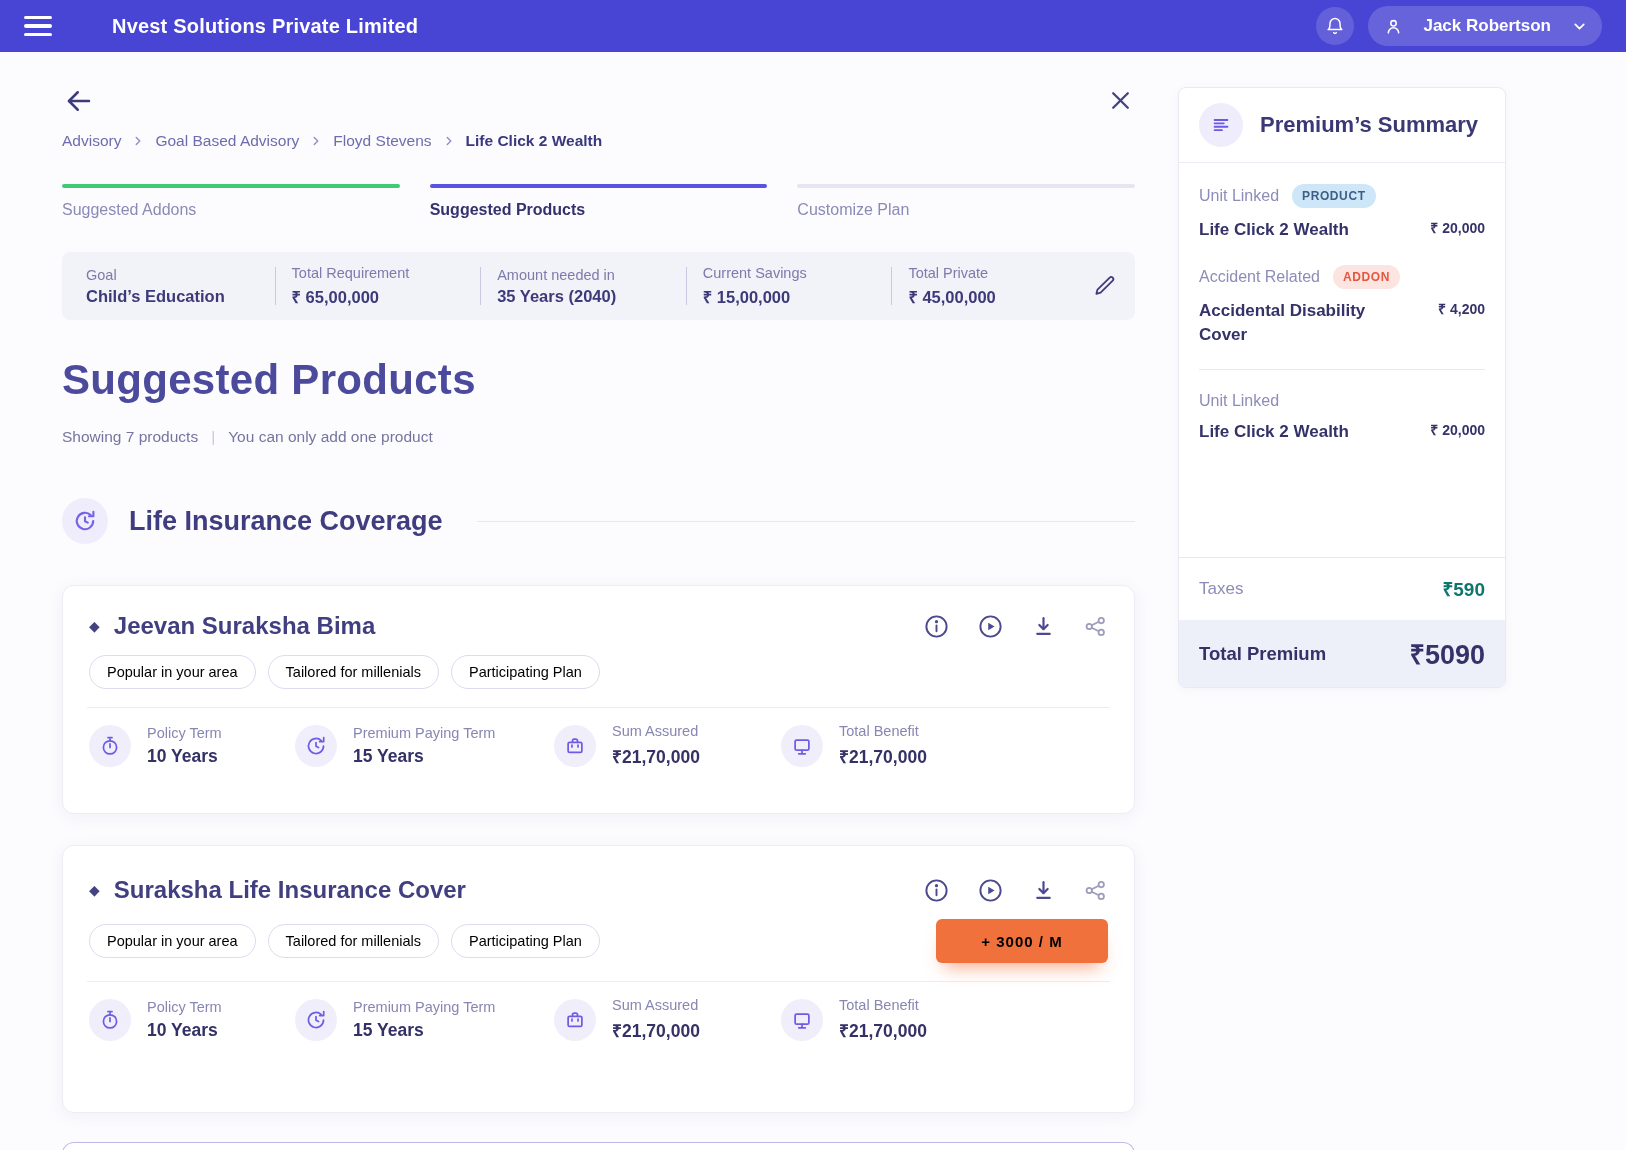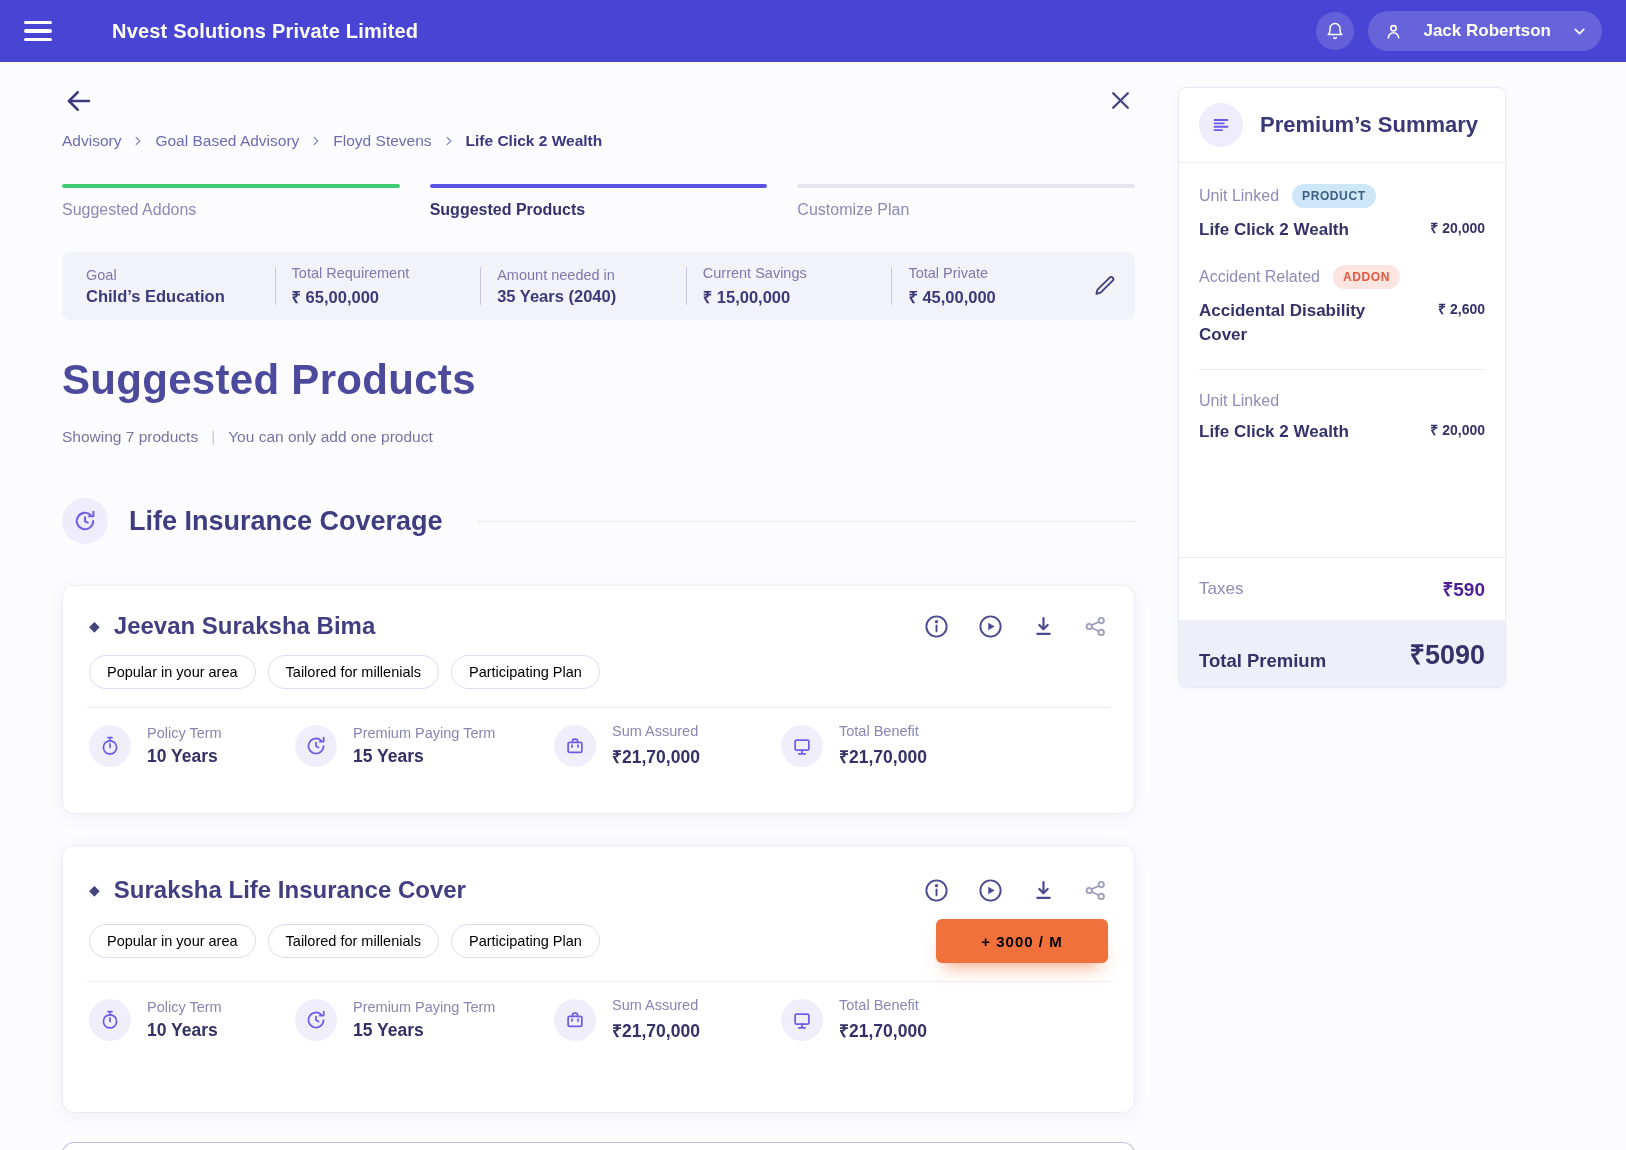--- a/index.html
+++ b/index.html
@@ -5,21 +5,21 @@
   html,body{margin:0;padding:0;}
   body{
     width:1626px;height:1150px;position:relative;overflow:hidden;
     background:#fcfcfe;font-family:"Liberation Sans",sans-serif;
     -webkit-font-smoothing:antialiased;
   }
   button{font-family:inherit;background:none;border:none;padding:0;cursor:pointer;}
   svg{display:block;}
 
   
-  .topbar{position:absolute;top:0;left:0;right:0;height:62px;background:#4945d4;
+  .topbar{position:absolute;top:0;left:0;right:0;height:52px;background:#4945d4;
     display:flex;align-items:center;padding:0 24px;box-sizing:border-box;z-index:5;}
   .hamburger{display:flex;flex-direction:column;gap:5px;width:30px;}
   .hamburger span{display:block;width:28px;height:3.4px;background:#fff;border-radius:2px;}
   .brand{margin:0 0 0 58px;color:#fff;font-size:20px;font-weight:700;letter-spacing:.2px;}
   .topbar-right{margin-left:auto;display:flex;align-items:center;gap:14px;}
   .bell-btn{width:38px;height:38px;border-radius:50%;background:rgba(255,255,255,.15);
     color:#fff;display:flex;align-items:center;justify-content:center;}
   .user-pill{height:40px;border-radius:20px;background:rgba(255,255,255,.17);color:#fff;
     display:flex;align-items:center;gap:20px;padding:0 14px 0 16px;font-size:17px;font-weight:700;}
 
@@ -110,22 +110,22 @@
   .sum-cat-row{display:flex;align-items:center;gap:13px;font-size:16px;color:#8d8cb8;}
   .badge{font-size:12px;font-weight:700;letter-spacing:.6px;padding:5px 10px;border-radius:12px;}
   .badge.product{background:#cde7f8;color:#3e5e84;}
   .badge.addon{background:#fce4e0;color:#e25840;}
   .sum-item-row{display:flex;align-items:flex-start;margin-top:10px;margin-bottom:23px;}
   .sum-name{font-size:17px;font-weight:700;color:#343268;max-width:170px;line-height:1.4;}
   .sum-amt{margin-left:auto;font-size:14px;font-weight:700;color:#343268;white-space:nowrap;}
   .sum-divider{height:1px;background:#e9e9f1;margin:0 0 22px;}
   .taxes-row{border-top:1px solid #e9e9f3;padding:18px 20px;display:flex;align-items:center;}
   .taxes-label{font-size:17px;color:#8d8cb8;}
-  .taxes-amt{margin-left:auto;font-size:19px;font-weight:700;color:#4c1d95;}
-  .total-row{background:#eef0f9;padding:15px 20px;display:flex;align-items:flex-end;
+  .taxes-amt{margin-left:auto;font-size:19px;font-weight:700;color:#0f766e;}
+  .total-row{background:#eef0f9;padding:15px 20px;display:flex;align-items:center;
     border-radius:0 0 7px 7px;flex:none;}
   .total-label{font-size:18.5px;font-weight:700;color:#343268;}
   .total-amt{margin-left:auto;font-size:27px;font-weight:700;color:#343268;}
 </style>
 </head>
 <body>
 
 <header class="topbar">
   <button class="hamburger" aria-label="menu">
     <span></span>
@@ -494,21 +494,21 @@
       <span class="sum-name">Life Click 2 Wealth</span>
       <span class="sum-amt">₹ 20,000</span>
     </div>
 
     <div class="sum-cat-row">
       <span>Accident Related</span>
       <span class="badge addon">ADDON</span>
     </div>
     <div class="sum-item-row">
       <span class="sum-name">Accidental Disability Cover</span>
-      <span class="sum-amt">₹ 2,600</span>
+      <span class="sum-amt">₹ 4,200</span>
     </div>
 
     <div class="sum-divider"></div>
 
     <div class="sum-cat-row">
       <span>Unit Linked</span>
     </div>
     <div class="sum-item-row">
       <span class="sum-name">Life Click 2 Wealth</span>
       <span class="sum-amt">₹ 20,000</span>

